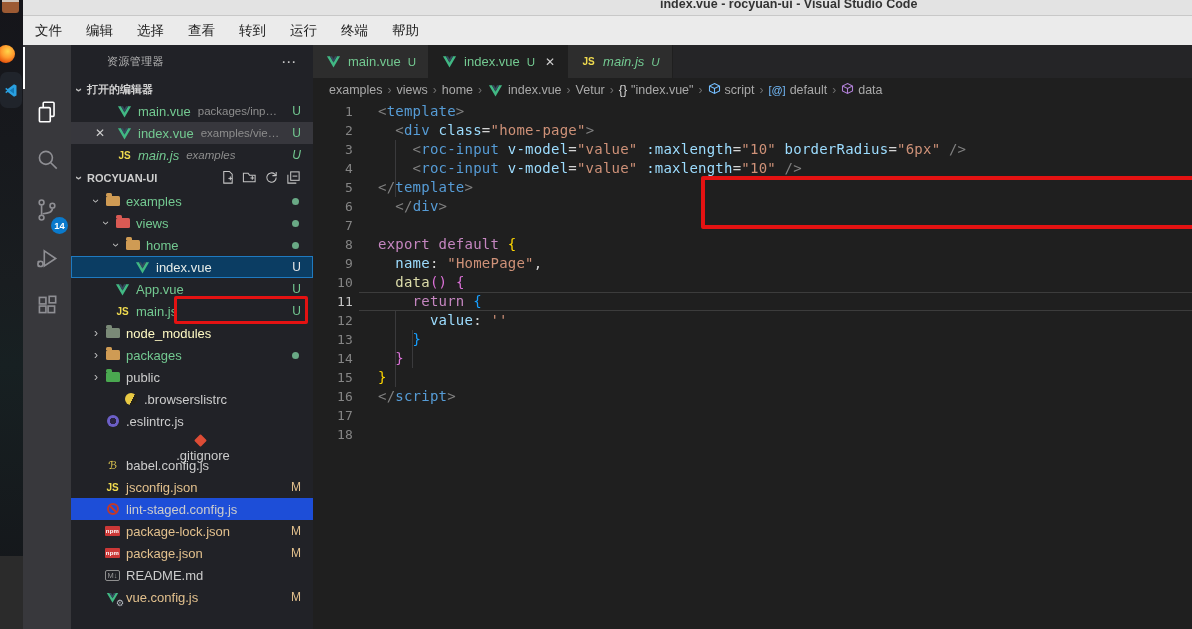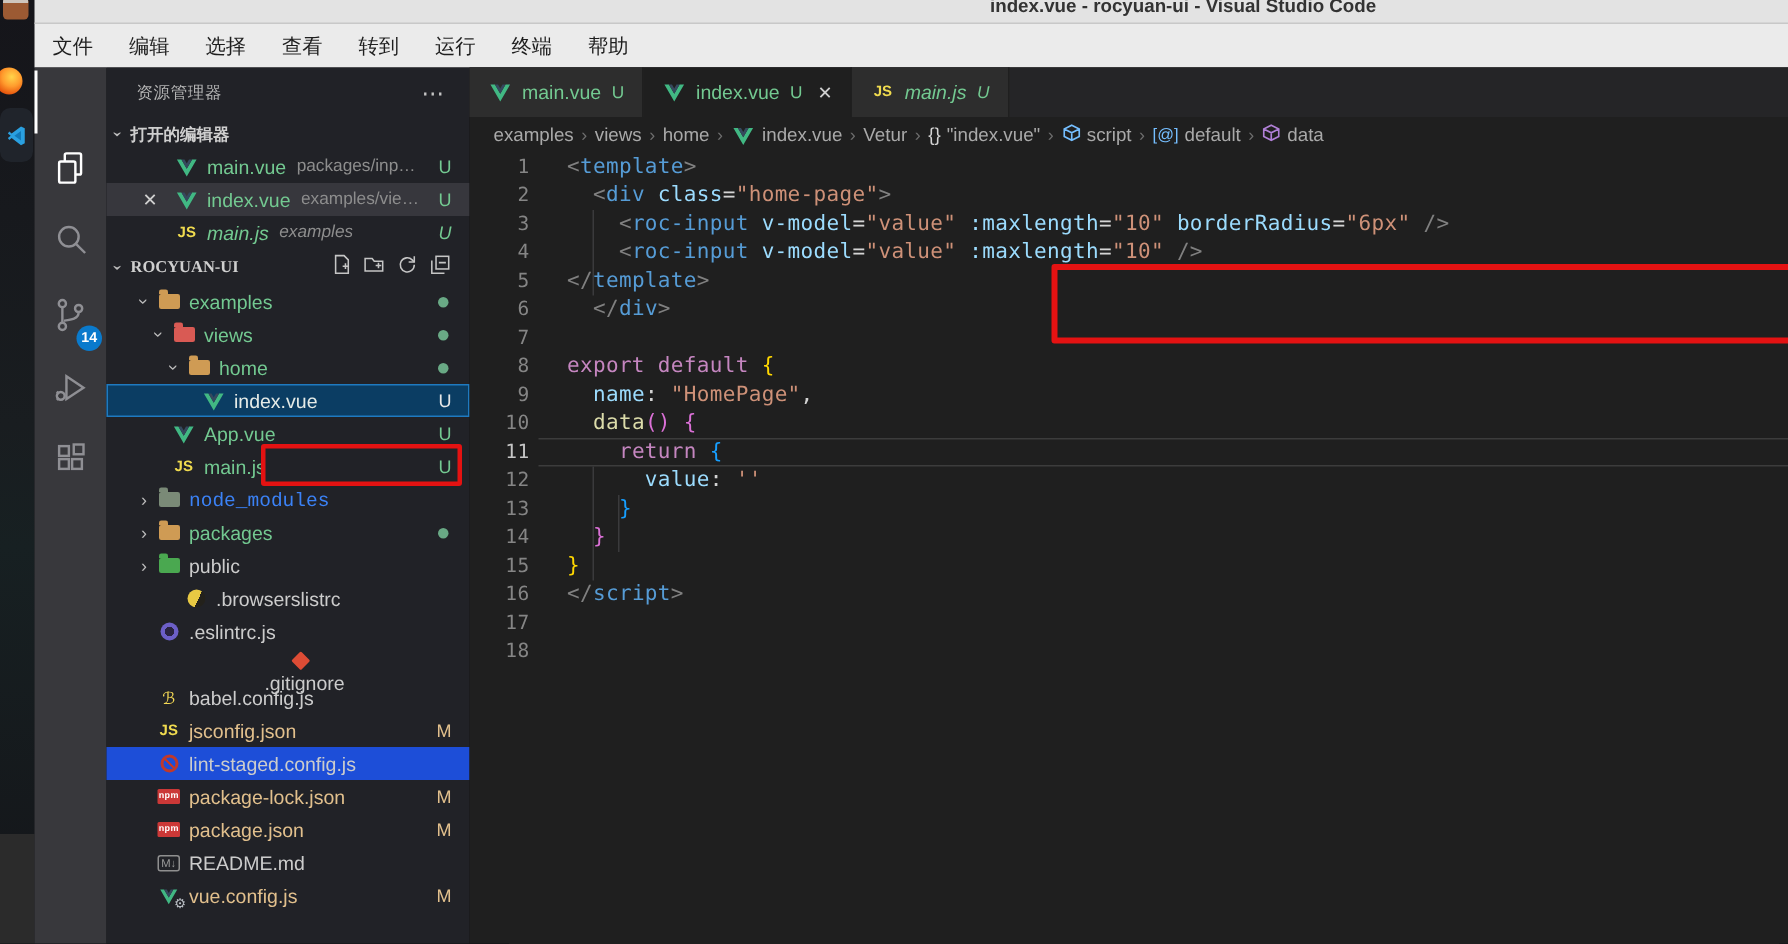--- a/index.html
+++ b/index.html
@@ -28,39 +28,39 @@
   .act-item { position:absolute; left:0; width:48px; height:40px; display:flex; align-items:center; justify-content:center; }
   .act-item svg { width:26px; height:26px; stroke:#8f8f94; stroke-width:1.5; fill:none; }
   .act-item.active svg { stroke:#ffffff; }
   #act-indicator { left:0; top:2px; width:2px; height:42px; background:#ffffff; }
   #scm-badge { position:absolute; right:3px; bottom:-4px; width:17px; height:17px; border-radius:50%;
     background:#0a7acc; color:#fff; font-size:9.5px; font-weight:bold; display:flex; align-items:center; justify-content:center; }
 
   
   #sidebar { left:71px; top:45px; width:242px; height:584px; background:#212227; color:#c5c5c5; }
   #explorer-header { position:absolute; left:0; top:0; width:242px; height:33px; display:flex; align-items:center; }
-  #explorer-title { margin-left:20px; font-size:11px; letter-spacing:.4px; color:#b4b4b4; }
+  #explorer-title { margin-left:36px; font-size:11px; letter-spacing:.4px; color:#b4b4b4; }
   #explorer-more { margin-left:auto; margin-right:16px; color:#c5c5c5; font-size:15px; letter-spacing:1px; }
-  .section-header { position:absolute; left:0; width:242px; height:23px; display:flex; align-items:center; font-weight:bold; font-size:11px; color:#cfcfcf;font-family:Liberation Serif, serif; }
+  .section-header { position:absolute; left:0; width:242px; height:23px; display:flex; align-items:center; font-weight:bold; font-size:11px; color:#cfcfcf; }
   .section-header .chev { width:16px; text-align:center; }
   .sec-actions { margin-left:auto; margin-right:12px; display:flex; gap:7px; }
   .sec-actions svg { width:15px; height:15px; stroke:#c5c5c5; stroke-width:1.1; fill:none; }
   .chev { color:#bdbdbd; font-size:12px; display:inline-block; }
   .chev.open { transform:rotate(90deg); }
 
   .row { position:absolute; left:0; width:242px; height:22px; display:flex; align-items:center; font-size:13px; color:#cccccc; }
   .row.selected-gray { background:#37373d; }
   .row.selected-blue { background:#0b3d63; outline:1px solid #1f7ac0; outline-offset:-1px; color:#e6ece8; }
   .row.hover { background:#1d4ed8; }
   .row .label { margin-left:5px; white-space:nowrap; }
   .row .desc { margin-left:7px; font-size:11.5px; color:#8d8d8d; white-space:nowrap; overflow:hidden; }
   .row .badge { margin-left:auto; margin-right:12px; font-size:12px; }
   .badge.u { color:#73c991; } .badge.m { color:#e2c08d; } .badge.white { color:#e8e8e8; }
   .dot { margin-left:auto; margin-right:14px; width:7px; height:7px; border-radius:50%; background:#69a985; }
-  .lbl-green { color:#73c991; } .lbl-dim { color:#3b82f6;font-family:Liberation Mono, monospace; } .lbl-mod { color:#e2c08d; } .lbl-plain { color:#cccccc; }
+  .lbl-green { color:#73c991; } .lbl-dim { color:#fef9c3; } .lbl-mod { color:#e2c08d; } .lbl-plain { color:#cccccc; }
   .italic { font-style:italic; }
   .close-x { position:absolute; left:24px; width:12px; color:#d0d0d0; font-size:12px; }
 
   
   .ficon { width:17px; height:16px; display:inline-flex; align-items:center; justify-content:center; position:relative; flex:none; }
   .folder { width:14px; height:10px; border-radius:1.5px; position:relative; }
   .folder::before { content:""; position:absolute; left:0; top:-3px; width:6px; height:3px; border-radius:1.5px 1.5px 0 0; background:inherit; }
   .f-tan { background:#cf9b54; } .f-red { background:#d95a54; } .f-green { background:#4aa850; } .f-dim { background:#7a8a77; }
   .jsbadge { color:#f0db4f; font-weight:bold; font-size:10px; font-family:"Liberation Sans",sans-serif; }
   .circle { width:12px; height:12px; border-radius:50%; }

